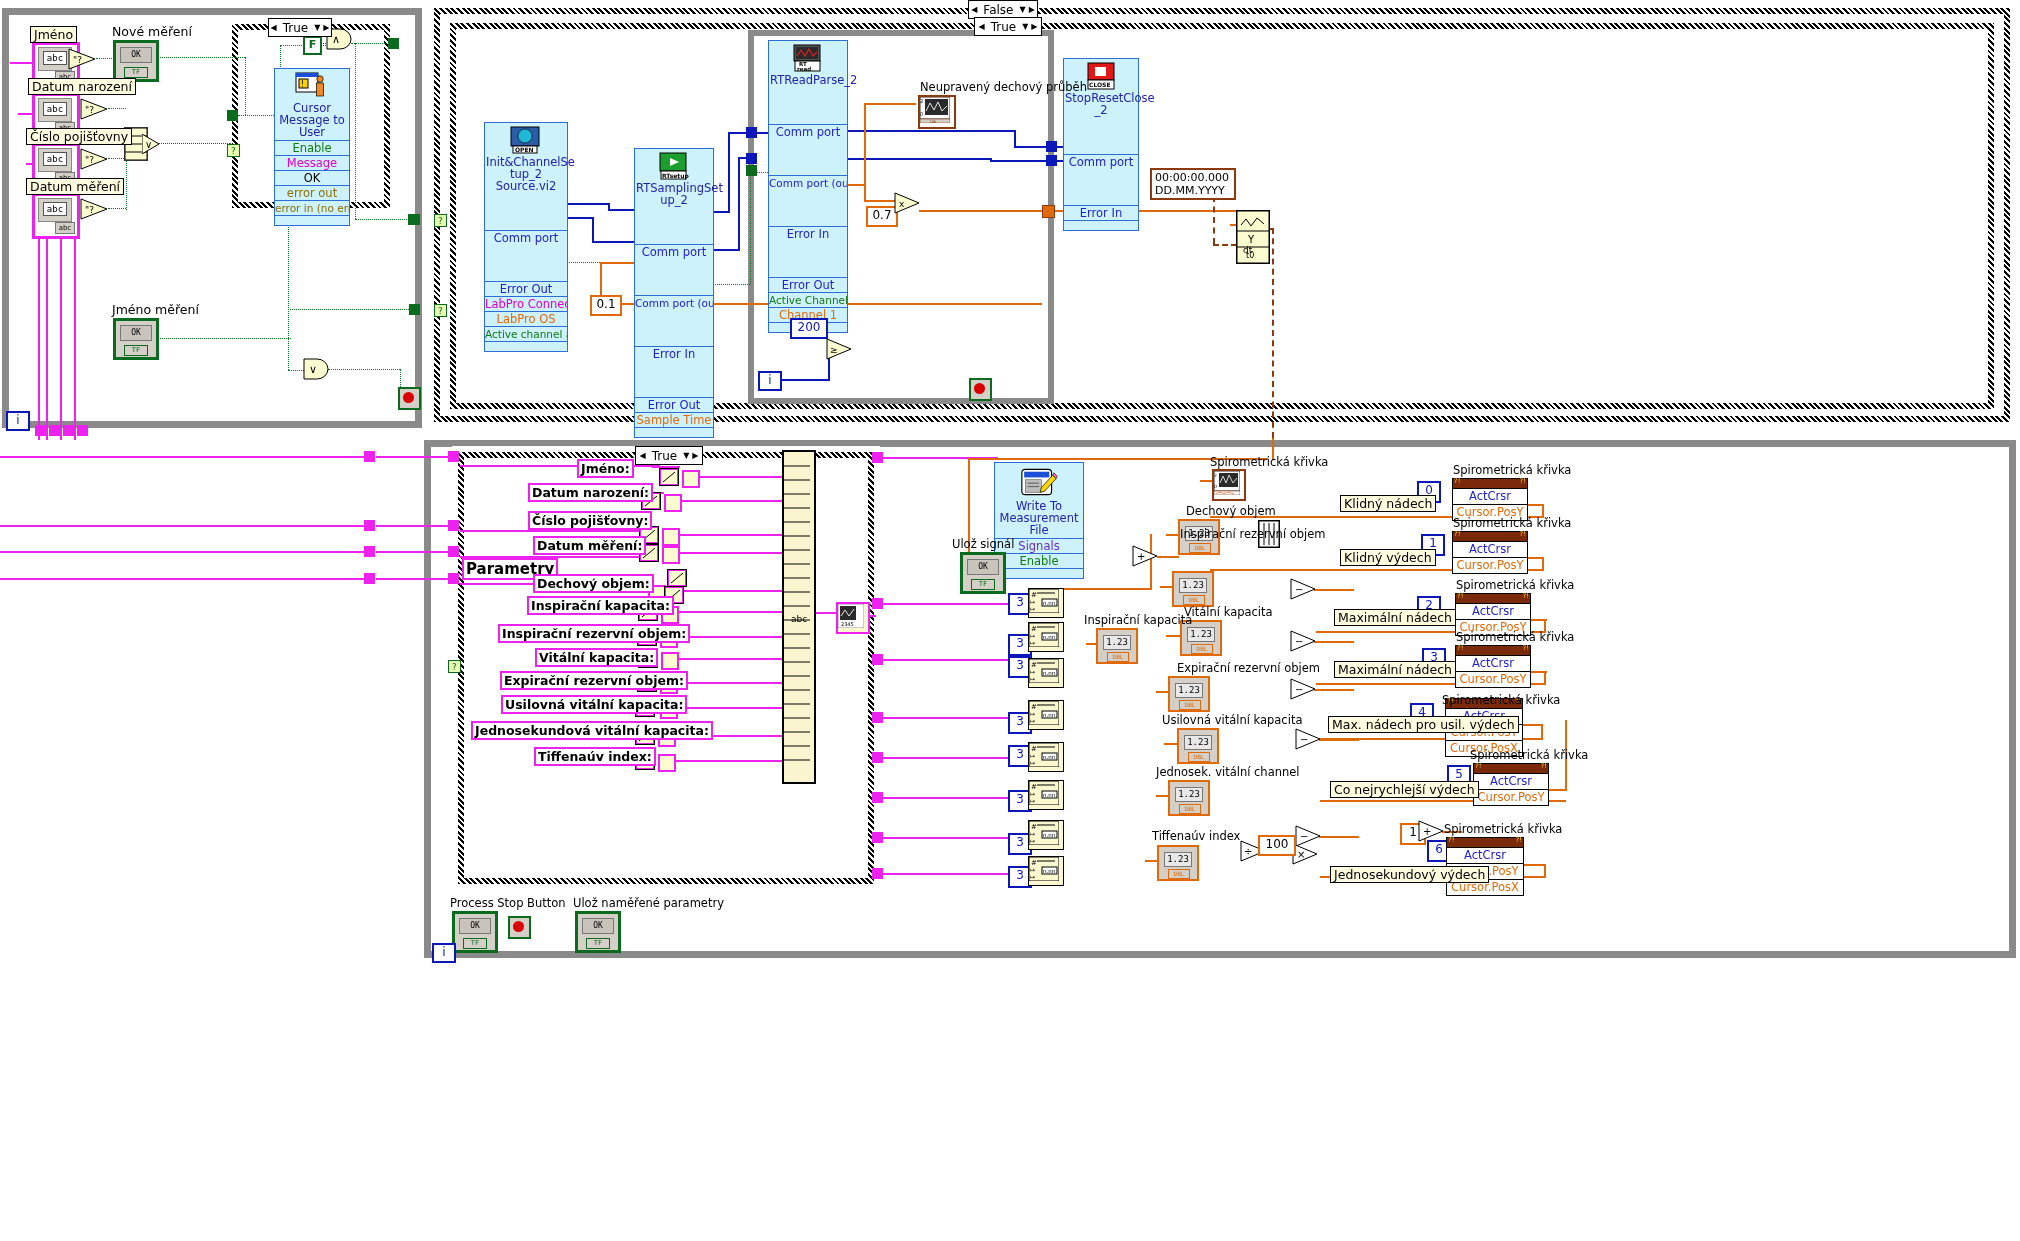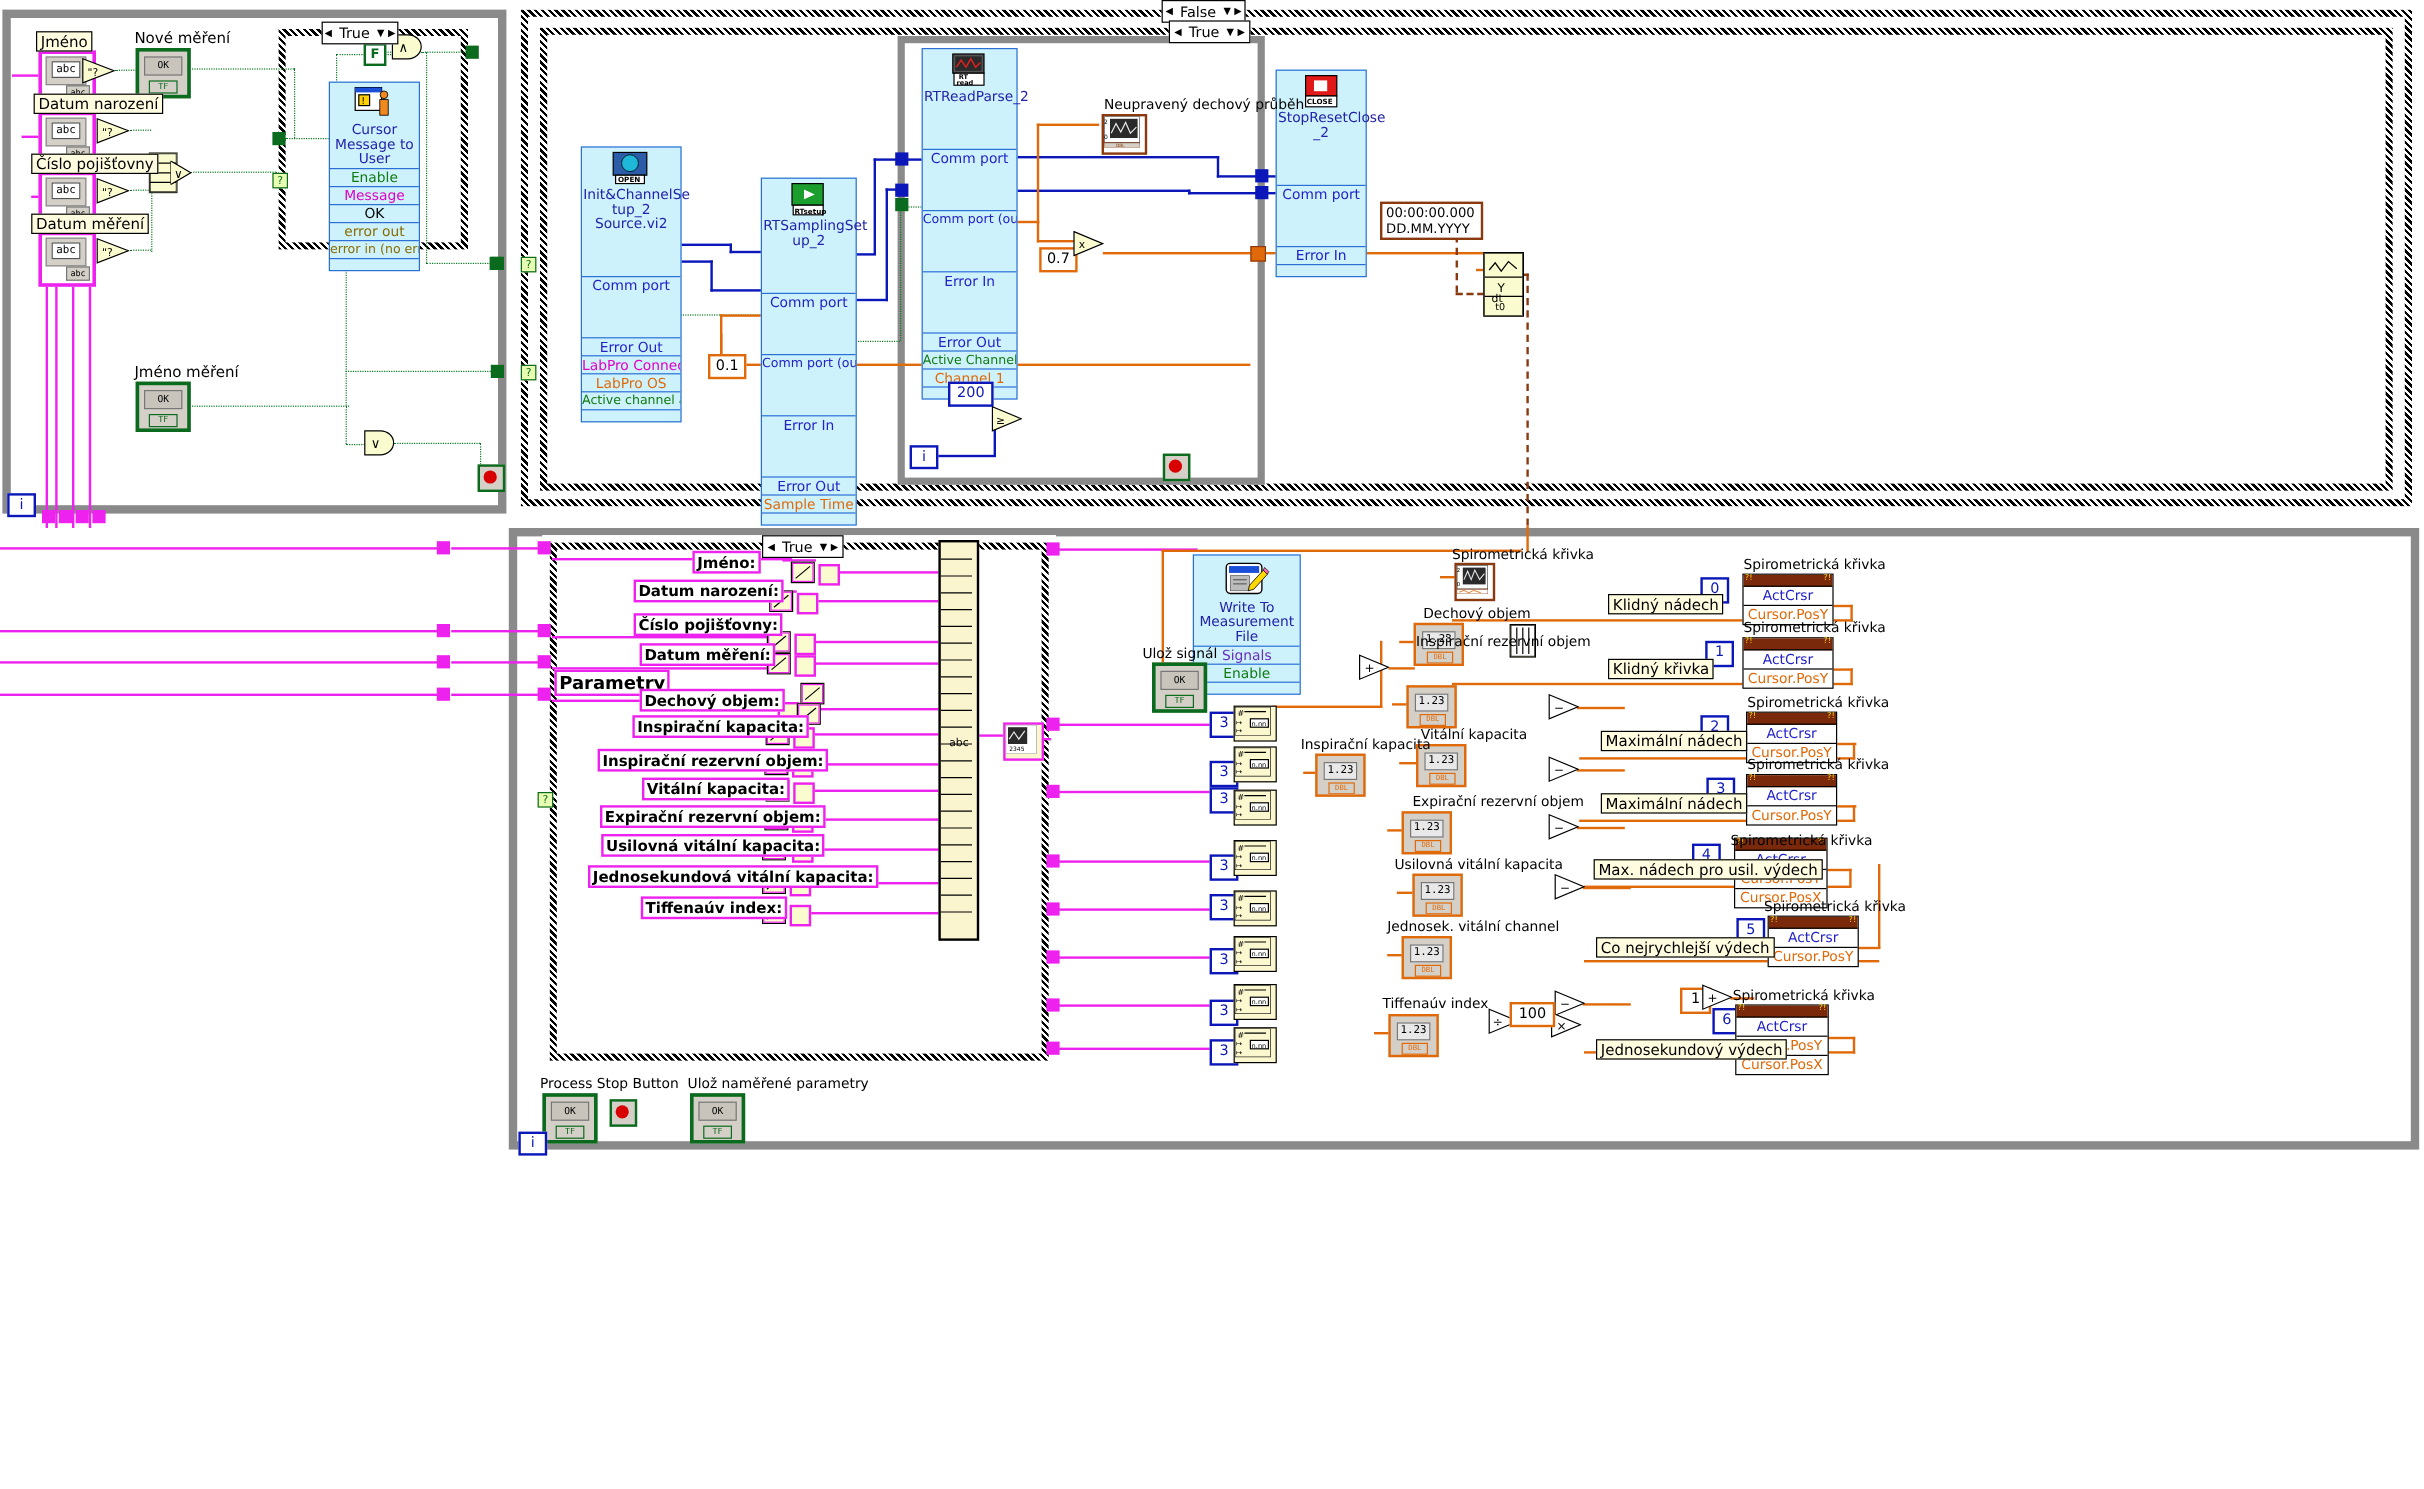--- a/index.html
+++ b/index.html
@@ -513,21 +513,21 @@
 <div class="lbl mag" style="left:528px;top:483px;">Datum narození:</div>
 <div class="lbl mag" style="left:528px;top:511px;">Číslo pojišťovny:</div>
 <div class="lbl mag" style="left:533px;top:536px;">Datum měření:</div>
 <div class="lbl mag" style="left:462px;top:558px;font-size:15px;">Parametry</div>
 <div class="lbl mag" style="left:533px;top:574px;">Dechový objem:</div>
 <div class="lbl mag" style="left:527px;top:596px;">Inspirační kapacita:</div>
 <div class="lbl mag" style="left:498px;top:624px;">Inspirační rezervní objem:</div>
 <div class="lbl mag" style="left:535px;top:648px;">Vitální kapacita:</div>
 <div class="lbl mag" style="left:500px;top:671px;">Expirační rezervní objem:</div>
 <div class="lbl mag" style="left:501px;top:695px;">Usilovná vitální kapacita:</div>
-<div class="lbl mag" style="left:490px;top:721px;">Jednosekundová vitální kapacita:</div>
+<div class="lbl mag" style="left:471px;top:721px;">Jednosekundová vitální kapacita:</div>
 <div class="lbl mag" style="left:534px;top:747px;">Tiffenaúv index:</div>
 
 <div class="fmt" style="left:659px;top:468px;width:18px;height:16px;">
   <svg width="18" height="16">
       <rect width="18" height="16" fill="#fbfbd0" stroke="#ee22ee" stroke-width="2"></rect>
   <line x1="3" y1="13" x2="15" y2="3" stroke="#000"></line>
     </svg></div>
 <div class="concat" style="left:682px;top:470px;border-color:#ee22ee;border-width:2px;"></div>
 <div class="fmt" style="left:641px;top:492px;width:18px;height:16px;">
   <svg width="18" height="16">
@@ -896,21 +896,21 @@
 <div class="iconst" style="left:1417px;top:481px;width:14px;height:18px;">0</div>
 <div class="lbl boxed" style="left:1340px;top:495px;">Klidný nádech</div>
 
 <div class="lblsm" style="left:1453px;top:516px;">Spirometrická křivka</div>
 <div class="propn" style="left:1452px;top:531px;width:74px;">
   <div class="bar"></div>
   <div class="r act">ActCrsr</div>
   <div class="r cur">Cursor.PosY</div>
 </div>
 <div class="iconst" style="left:1421px;top:534px;width:14px;height:18px;">1</div>
-<div class="lbl boxed" style="left:1340px;top:549px;">Klidný křivka</div>
+<div class="lbl boxed" style="left:1340px;top:549px;">Klidný výdech</div>
 
 <div class="lblsm" style="left:1456px;top:578px;">Spirometrická křivka</div>
 <div class="propn" style="left:1455px;top:593px;width:74px;">
   <div class="bar"></div>
   <div class="r act">ActCrsr</div>
   <div class="r cur">Cursor.PosY</div>
 </div>
 <div class="iconst" style="left:1417px;top:596px;width:14px;height:18px;">2</div>
 <div class="lbl boxed" style="left:1334px;top:609px;">Maximální nádech</div>
 

